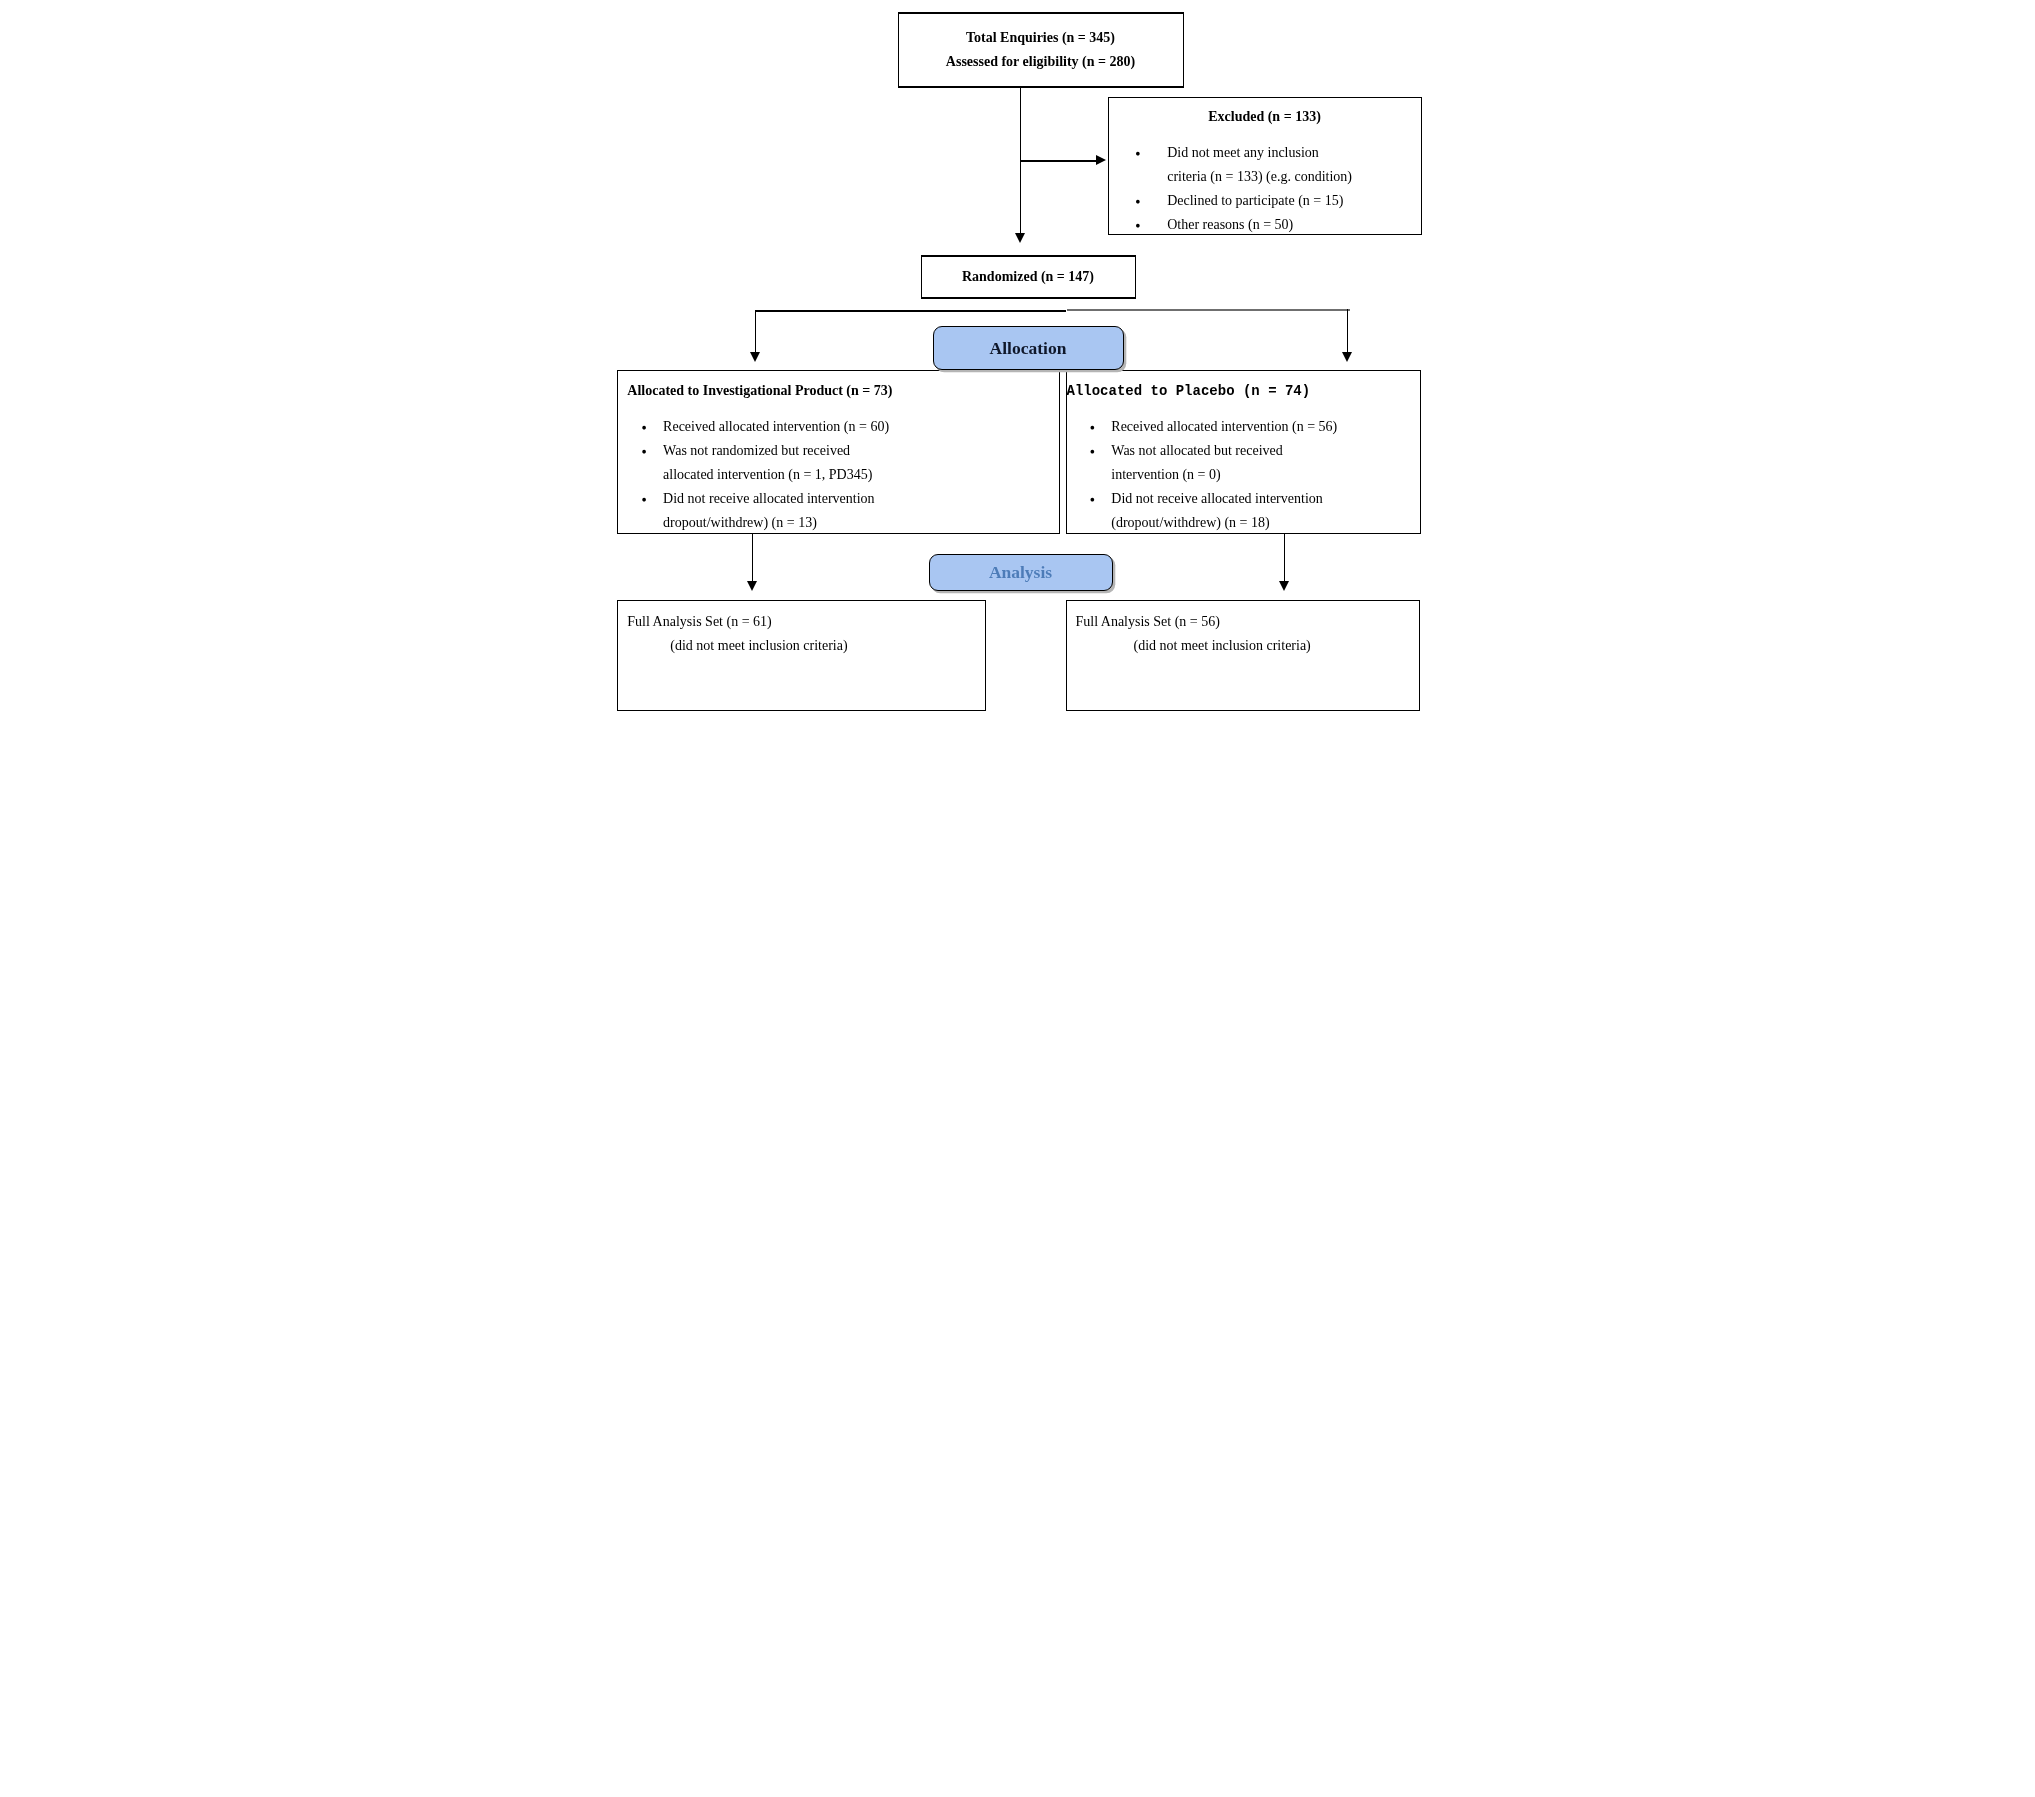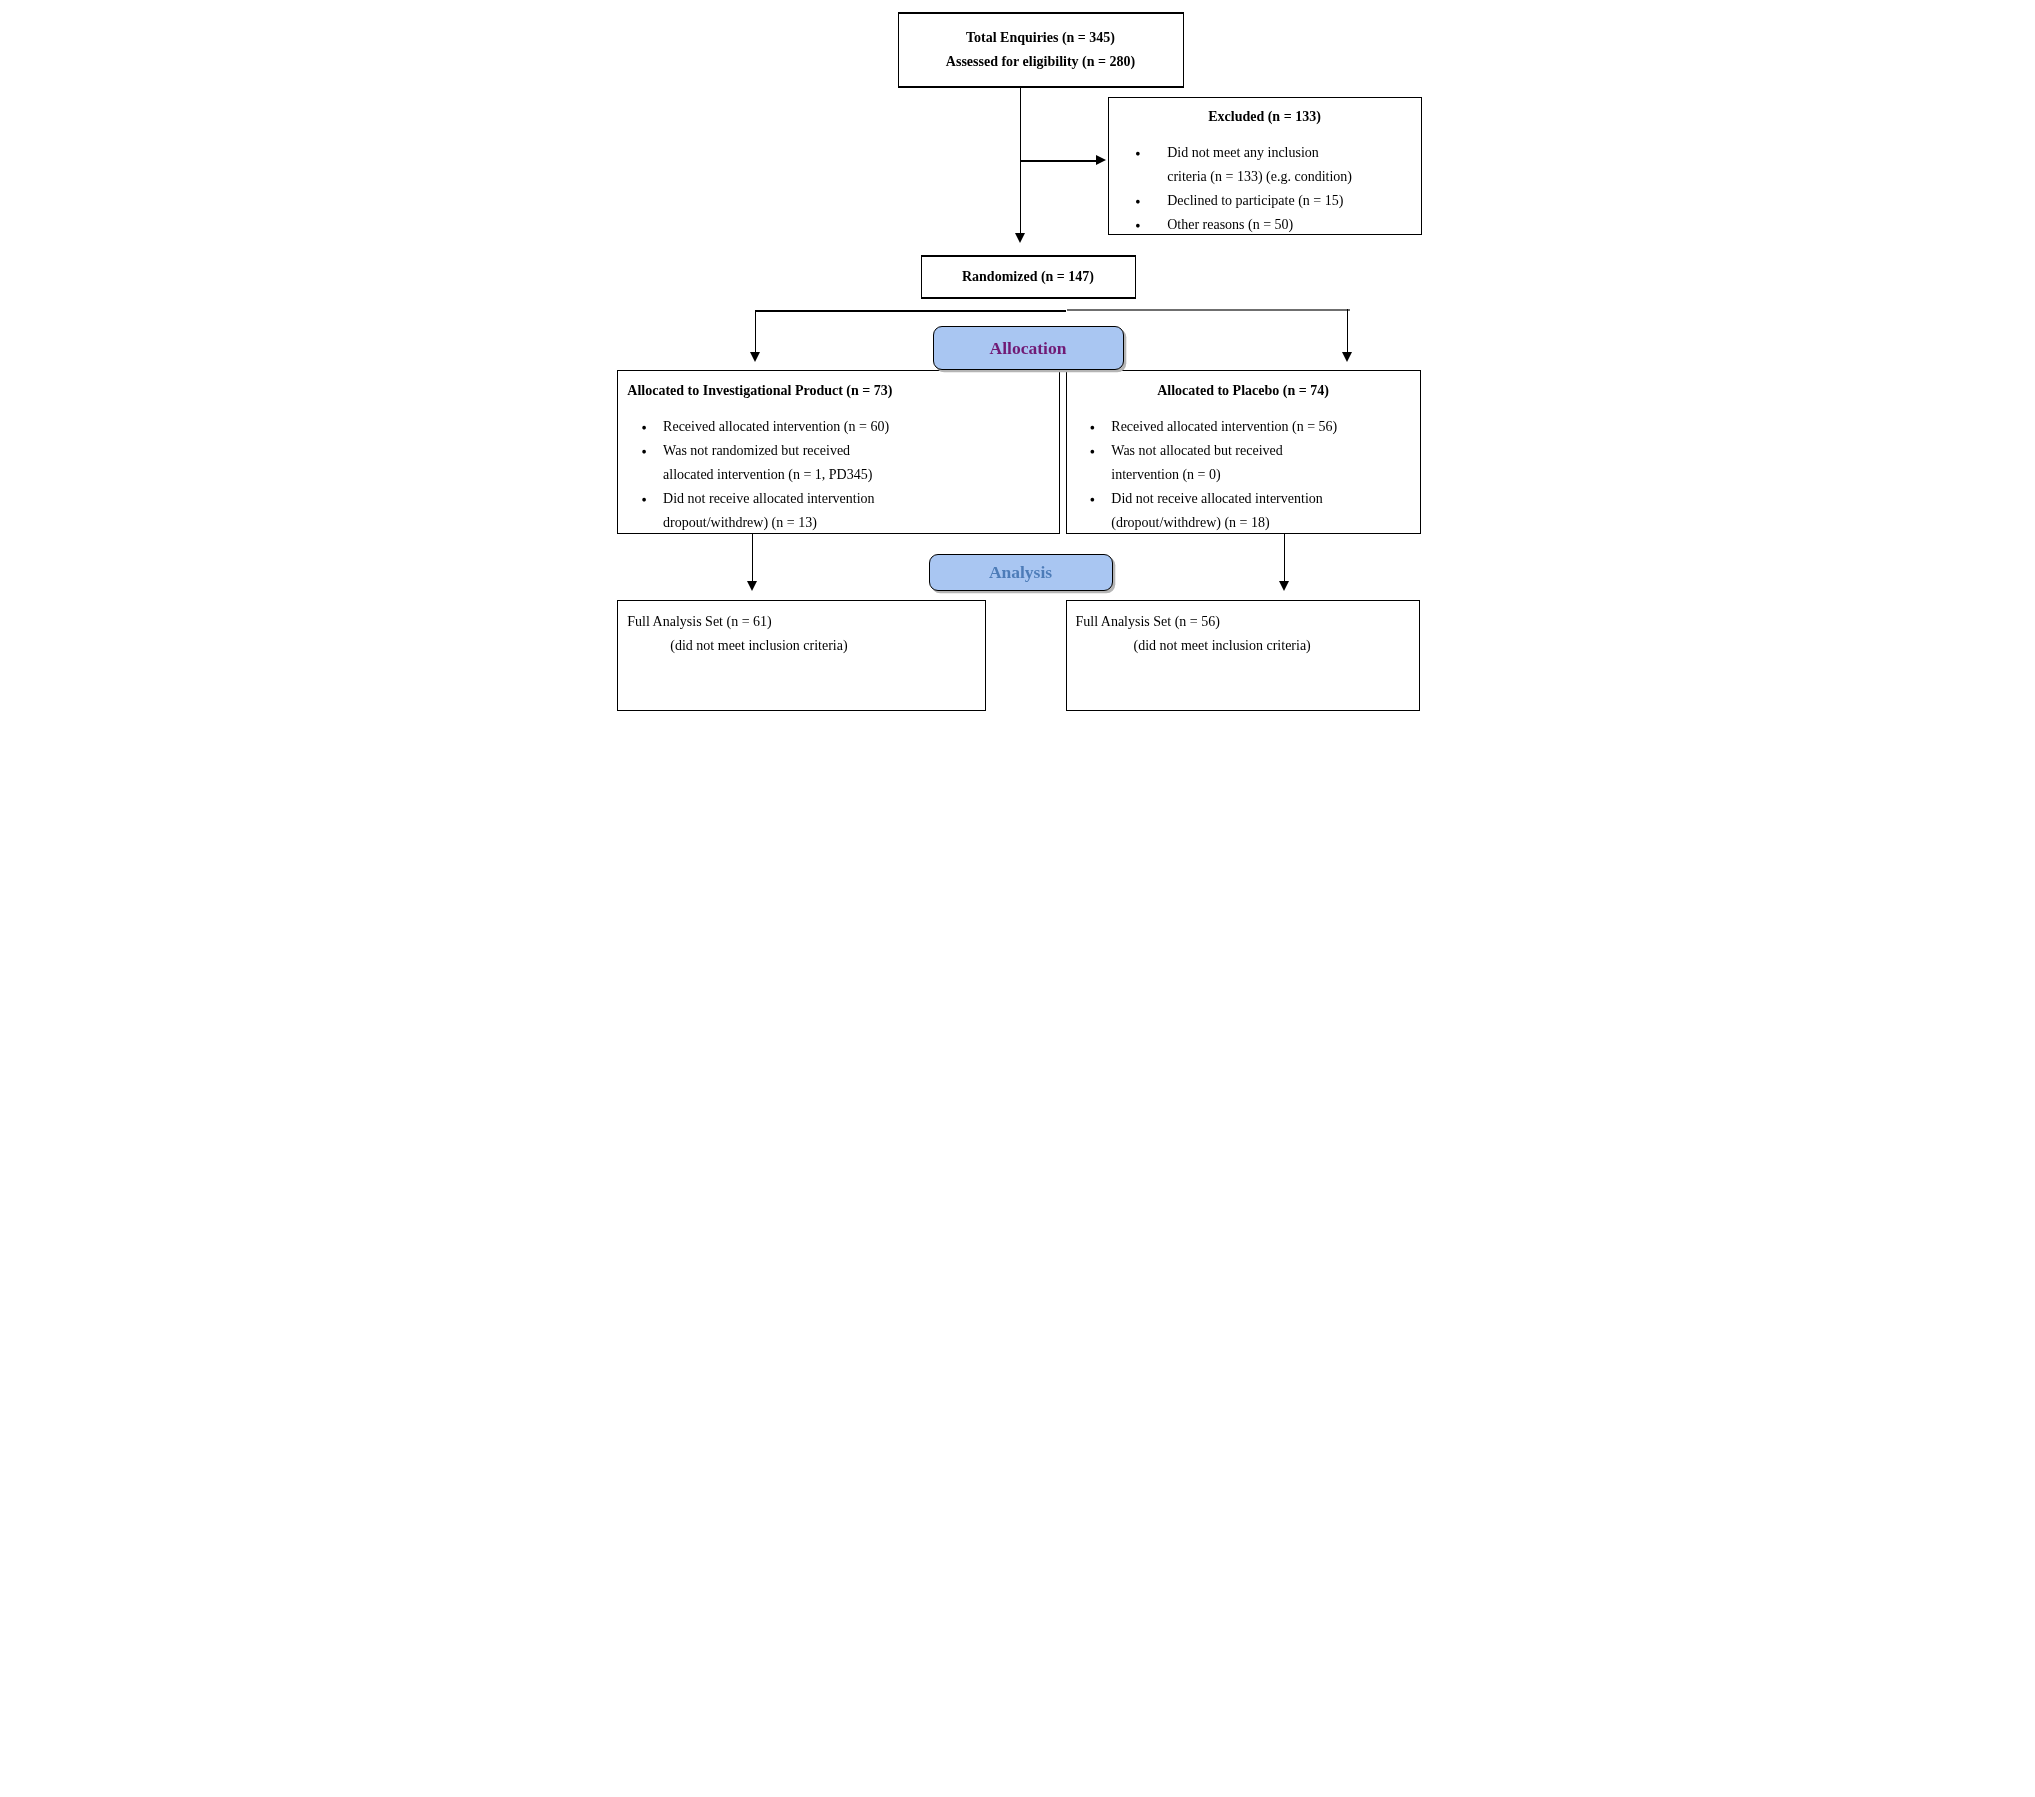--- a/index.html
+++ b/index.html
@@ -103,21 +103,21 @@
 
   <div class="hline" style="left:144px;top:310px;width:311px;height:1.7px;background:#000;"></div>
   <div class="hline" style="left:456px;top:309px;width:283px;height:1.7px;background:#6f6f6f;"></div>
 
   <div class="vline" style="left:144px;top:310px;width:1.7px;height:42px;background:#000;"></div>
   <div class="arrow-down" style="left:139px;top:352px;"></div>
 
   <div class="vline" style="left:736px;top:309px;width:1.7px;height:44px;background:#000;"></div>
   <div class="arrow-down" style="left:731px;top:352px;"></div>
 
-  <div class="stage-label" style="left:322px;top:326px;width:191px;height:44px;background:#a9c6f2;color:#701a75;">
+  <div class="stage-label" style="left:322px;top:326px;width:191px;height:44px;background:#a9c6f2;color:#0f172a;">
     <span>Allocation</span>
   </div>
 
   <div class="box alloc" style="left:6.8px;top:370px;width:443px;height:164px;padding-top:8px;">
     <div class="bold pad-title">Allocated to Investigational Product (n = 73)</div>
     <ul class="blist">
       <li>
         <div>Received allocated intervention (n = 60)</div>
       </li>
       <li>
@@ -125,21 +125,21 @@
         <div>allocated intervention (n = 1, PD345)</div>
       </li>
       <li>
         <div>Did not receive allocated intervention</div>
         <div>dropout/withdrew) (n = 13)</div>
       </li>
     </ul>
   </div>
 
   <div class="box alloc" style="left:455px;top:370px;width:355px;height:164px;padding-top:8px;">
-    <div class="bold" style="text-align:center;">Allocated to Placebo (n = 74)</div>
+    <div class="bold" style="text-align:left;font-family:Liberation Mono, monospace;">Allocated to Placebo (n = 74)</div>
     <ul class="blist">
       <li>
         <div>Received allocated intervention (n = 56)</div>
       </li>
       <li>
         <div>Was not allocated but received</div>
         <div>intervention (n = 0)</div>
       </li>
       <li>
         <div>Did not receive allocated intervention</div>

